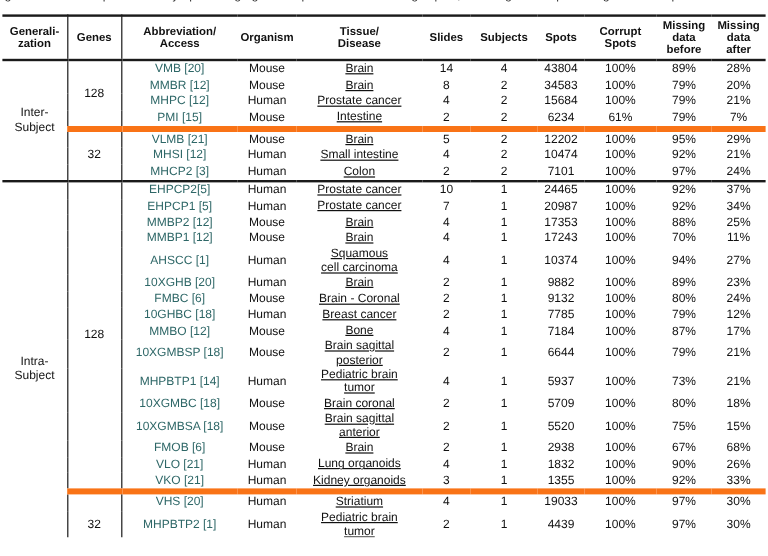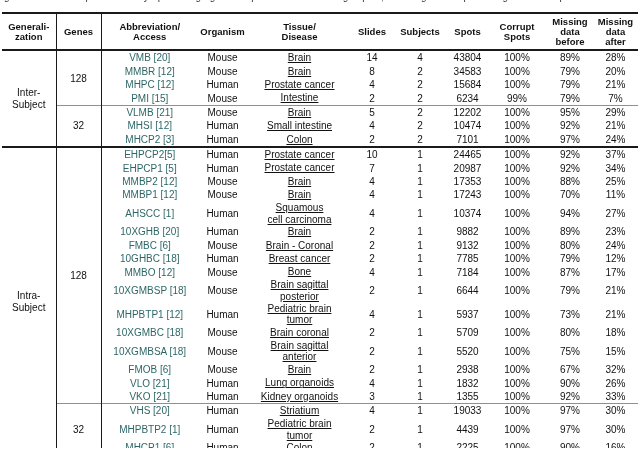--- a/index.html
+++ b/index.html
@@ -11,21 +11,21 @@
   table{border-collapse:collapse;table-layout:fixed;width:636px;margin:5px 1px 0 2px;
         border-top:2px solid #1a1a1a;border-bottom:2px solid #1a1a1a;}
   th{font-weight:bold;font-size:9.5px;line-height:9.8px;padding:3px 0;
      text-align:center;vertical-align:middle;white-space:pre-line;
      border-bottom:2px solid #1a1a1a;}
   td{font-size:10px;line-height:13.4px;padding:0;text-align:center;vertical-align:middle;}
   th.vline, td.vline{border-right:1px solid #1a1a1a;}
   td.gen{white-space:pre-line;line-height:12px;}
   td.tissue{white-space:pre-line;line-height:11.8px;text-decoration:underline;}
   td.abbr{color:#2e6767;}
-  tr.sub-start td{border-top:1px solid #f97316;}
+  tr.sub-start td{border-top:5px solid #f97316;}
   tr.group-start td{border-top:2px solid #1a1a1a;}
 </style>
 </head>
 <body>
 
 <div id="page">
   <div id="caption-clip">
     <span>generalization experiments by predicting gene expression in missing spots; missing data percentages are reported before and after completion for each configuration</span>
   </div>
 
@@ -103,21 +103,21 @@
           <td>79%</td>
           <td>21%</td>
         </tr>
         <tr>
           <td class="abbr">PMI [15]</td>
           <td>Mouse</td>
           <td class="tissue">Intestine</td>
           <td>2</td>
           <td>2</td>
           <td>6234</td>
-          <td>99%</td>
+          <td>61%</td>
           <td>79%</td>
           <td>7%</td>
         </tr>
         <tr class="sub-start">
           <td class="vline" rowspan="3">32</td>
           <td class="abbr">VLMB [21]</td>
           <td>Mouse</td>
           <td class="tissue">Brain</td>
           <td>5</td>
           <td>2</td>
@@ -257,21 +257,21 @@
           <td class="tissue">Brain sagittal
 posterior</td>
           <td>2</td>
           <td>1</td>
           <td>6644</td>
           <td>100%</td>
           <td>79%</td>
           <td>21%</td>
         </tr>
         <tr>
-          <td class="abbr">MHPBTP1 [12]</td>
+          <td class="abbr">MHPBTP1 [14]</td>
           <td>Human</td>
           <td class="tissue">Pediatric brain
 tumor</td>
           <td>4</td>
           <td>1</td>
           <td>5937</td>
           <td>100%</td>
           <td>73%</td>
           <td>21%</td>
         </tr>
@@ -300,21 +300,21 @@
         </tr>
         <tr>
           <td class="abbr">FMOB [6]</td>
           <td>Mouse</td>
           <td class="tissue">Brain</td>
           <td>2</td>
           <td>1</td>
           <td>2938</td>
           <td>100%</td>
           <td>67%</td>
-          <td>32%</td>
+          <td>68%</td>
         </tr>
         <tr>
           <td class="abbr">VLO [21]</td>
           <td>Human</td>
           <td class="tissue">Lung organoids</td>
           <td>4</td>
           <td>1</td>
           <td>1832</td>
           <td>100%</td>
           <td>90%</td>

